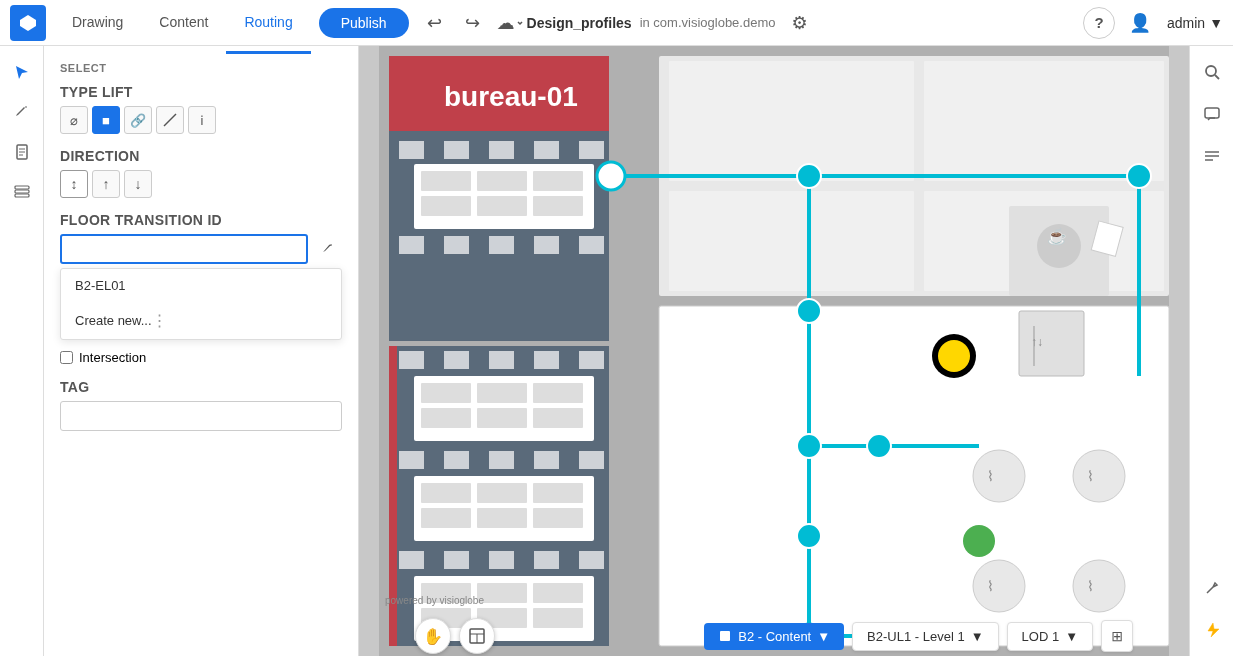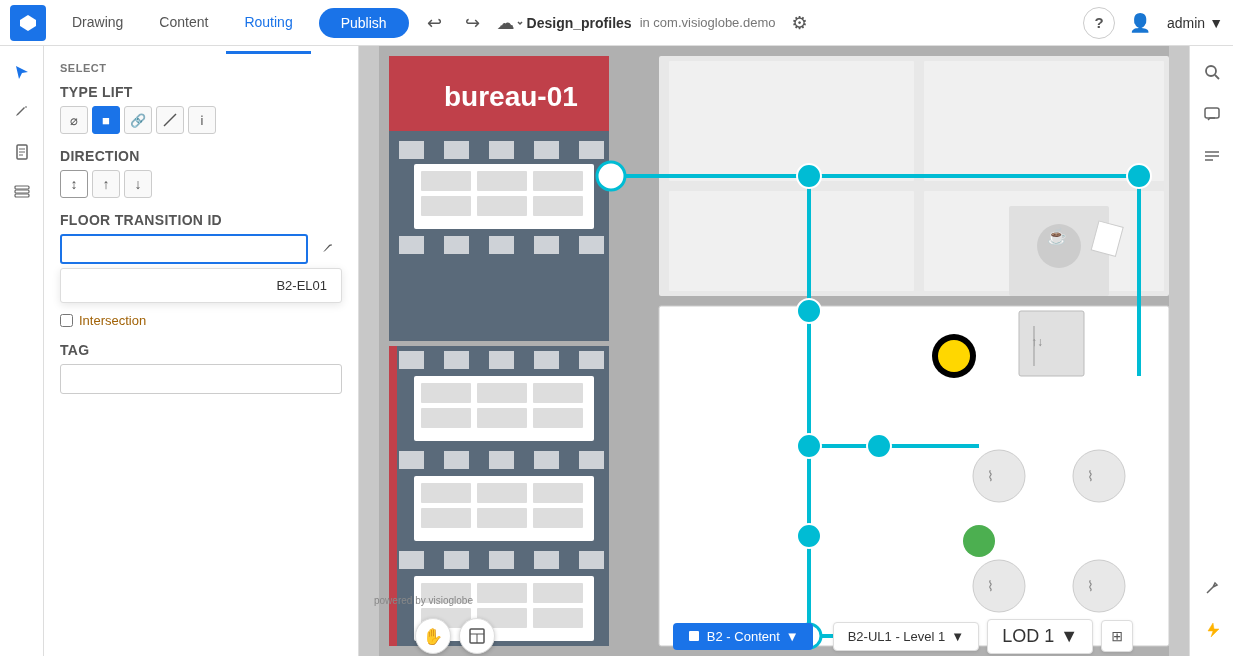--- a/index.html
+++ b/index.html
@@ -149,27 +149,27 @@
       background: #fff;
       border: 1px solid #ddd;
       border-radius: 3px;
       margin-bottom: 10px;
       box-shadow: 0 2px 8px rgba(0,0,0,0.1);
     }
     .dropdown-item {
       padding: 9px 14px;
       font-size: 13px;
       cursor: pointer;
-      display: flex; align-items: center; justify-content: flex-end;
+      display: flex; align-items: center; justify-content: flex-start;
       color: #333;
     }
     .dropdown-more { color: #999; font-size: 16px; }
     .checkbox-row { display: flex; align-items: center; gap: 6px; margin-bottom: 14px; }
     .checkbox-row input { cursor: pointer; }
-    .checkbox-label { font-size: 13px; color: #a16207; }
+    .checkbox-label { font-size: 13px; color: #000000; }
     .tag-input {
       width: 100%;
       height: 30px;
       border: 1px solid #ccc;
       border-radius: 3px;
       padding: 0 8px;
       font-size: 13px;
     }
 
     
@@ -236,29 +236,28 @@
     .level-dropdown {
       background: white;
       color: #333;
       border: 1px solid #ddd;
       border-radius: 4px;
       padding: 6px 14px;
       font-size: 13px;
       cursor: pointer;
       display: flex; align-items: center; gap: 6px;
       box-shadow: 0 1px 3px rgba(0,0,0,0.1);
-      margin-left: 12px;
     }
     .lod-dropdown {
       background: white;
       color: #333;
       border: 1px solid #ddd;
       border-radius: 4px;
       padding: 6px 14px;
-      font-size: 18px;
+      font-size: 13px;
       cursor: pointer;
       display: flex; align-items: center; gap: 6px;
       box-shadow: 0 1px 3px rgba(0,0,0,0.1);
     }
     .fullscreen-btn {
       background: white;
       border: 1px solid #ddd;
       border-radius: 4px;
       width: 32px; height: 32px;
       display: flex; align-items: center; justify-content: center;
@@ -266,21 +265,21 @@
       box-shadow: 0 1px 3px rgba(0,0,0,0.1);
     }
 
     
     .map-svg { position: absolute; top: 0; left: 0; width: 100%; height: 100%; }
 
     
     .powered-by {
       position: absolute;
       bottom: 50px;
-      left: 15px;
+      left: 26px;
       font-size: 10px;
       color: #888;
     }
   </style>
 </head>
 <body>
 
 <div class="toolbar">
   <div class="toolbar-logo">
     <svg viewBox="0 0 20 20">
@@ -377,20 +376,24 @@
       <button class="floor-edit-btn">
         <svg width="14" height="14" viewBox="0 0 14 14">
             <path d="M2 10l2-1 5.5-5.5-1-1L3 9zm7-7l1 1 1-1-1-1z" fill="#555"></path>
           </svg>
       </button>
     </div>
 
     <div class="dropdown-list">
       <div class="dropdown-item">
         <span>B2-EL01</span>
+      </div>
+      <div class="dropdown-item">
+        <span>Create new...</span>
+        <span class="dropdown-more">⋮</span>
       </div>
     </div>
 
     <div class="checkbox-row">
       <input type="checkbox" id="intersection-cb" style="">
       <label class="checkbox-label" for="intersection-cb">Intersection</label>
     </div>
 
     <div class="field-label">TAG</div>
     <input class="tag-input" type="text" style="">

